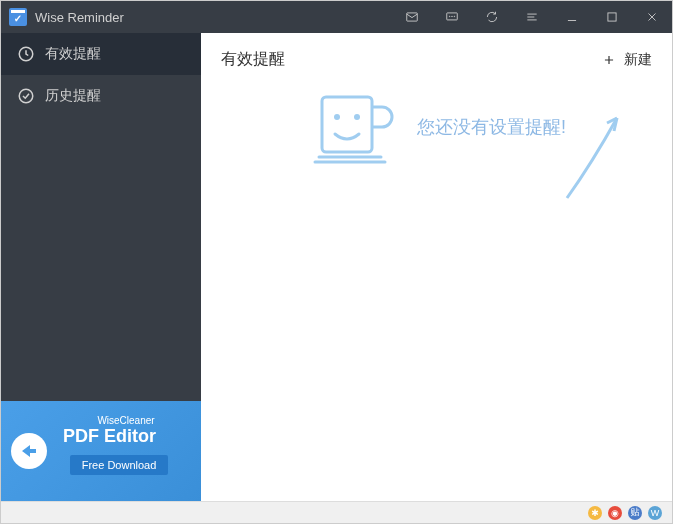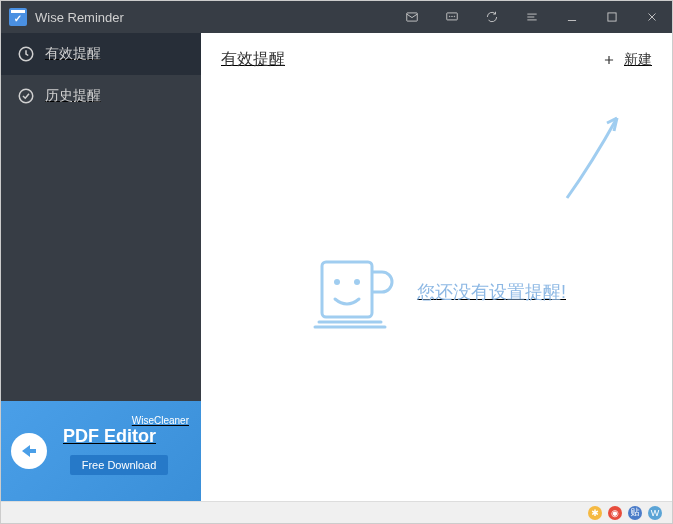--- a/index.html
+++ b/index.html
@@ -7,37 +7,37 @@
     .window { display: flex; flex-direction: column; height: 100%; border: 1px solid #ccc; }
     .titlebar { background: #373d45; height: 32px; display: flex; color: #e0e0e0; }
     .titlebar-left { display: flex; align-items: center; gap: 8px; padding-left: 8px; flex: 1; }
     .app-icon { width: 18px; height: 18px; background: #4a90e2; border-radius: 2px; display: flex; align-items: center; justify-content: center; position: relative; }
     .app-icon::before { content: ""; position: absolute; top: 2px; left: 2px; right: 2px; height: 3px; background: #fff; }
     .app-icon::after { content: "✓"; color: #fff; font-size: 10px; font-weight: bold; margin-top: 3px; }
     .app-title { font-size: 13px; color: #d0d0d0; }
     .titlebar-buttons { display: flex; }
     .title-btn { width: 40px; height: 32px; display: flex; align-items: center; justify-content: center; color: #d0d0d0; cursor: pointer; }
     .title-btn svg { width: 14px; height: 14px; stroke: currentColor; fill: none; stroke-width: 1.5; }
-    .content { display: flex; flex: 1; min-height: 0; text-decoration: underline; }
+    .content { display: flex; flex: 1; min-height: 0; }
     .sidebar { width: 200px; background: #373d45; display: flex; flex-direction: column; color: #d0d0d0; }
     .sidebar-items { flex: 1; }
     .sidebar-item { display: flex; align-items: center; gap: 10px; padding: 12px 16px; cursor: pointer; font-size: 14px; }
     .sidebar-item.active { background: #272e38; }
     .sidebar-item svg { width: 18px; height: 18px; stroke: currentColor; fill: none; stroke-width: 2; }
     .promo { background: linear-gradient(135deg, #4a9fe8, #3a8fd8); padding: 14px 12px; text-align: center; position: relative; height: 100px; }
-    .promo-brand { font-size: 10px; color: #fff; text-align: right; margin-left: 50px; margin-bottom: 0; }
+    .promo-brand { font-size: 10px; color: #fff; text-align: center; margin-left: 50px; margin-bottom: 0; }
     .promo-title { font-size: 18px; font-weight: bold; color: #fff; text-align: left; margin-left: 50px; margin-bottom: 8px; }
     .promo-btn { display: inline-block; background: #2679c8; color: #fff; font-size: 11px; padding: 4px 12px; border: none; cursor: pointer; border-radius: 2px; margin-left: 36px; }
     .promo-icon { position: absolute; left: 8px; top: 30px; width: 40px; height: 40px; }
     .main { flex: 1; background: #fff; position: relative; display: flex; flex-direction: column; }
     .main-header { display: flex; align-items: center; justify-content: space-between; padding: 16px 20px 12px; }
     .page-title { font-size: 16px; color: #333; font-weight: normal; }
     .new-btn { display: flex; align-items: center; gap: 8px; color: #333; font-size: 14px; cursor: pointer; background: none; border: none; }
     .new-btn svg { width: 14px; height: 14px; stroke: #333; stroke-width: 2; }
-    .empty-state { flex: 1; display: flex; flex-direction: column; align-items: center; justify-content: center; gap: 12px; }
+    .empty-state { flex: 1; display: flex; flex-direction: column; align-items: center; justify-content: flex-start; gap: 12px; }
     .empty-icon { width: 90px; height: 90px; }
     .empty-text { color: #8db8e4; font-size: 18px; }
     .empty-row { display: flex; align-items: center; gap: 20px; }
     .arrow { position: absolute; top: 70px; right: 40px; width: 80px; height: 100px; }
     .tray { background: #f0f0f0; height: 22px; display: flex; align-items: center; justify-content: flex-end; gap: 6px; padding: 0 10px; border-top: 1px solid #ddd; }
     .tray-icon { width: 14px; height: 14px; border-radius: 50%; display: flex; align-items: center; justify-content: center; font-size: 9px; color: #fff; cursor: pointer; }
     .tray-gold { background: #f5b942; }
     .tray-red { background: #e74c3c; }
     .tray-blue { background: #4a7bc8; }
     .tray-cyan { background: #5ba4d6; }

